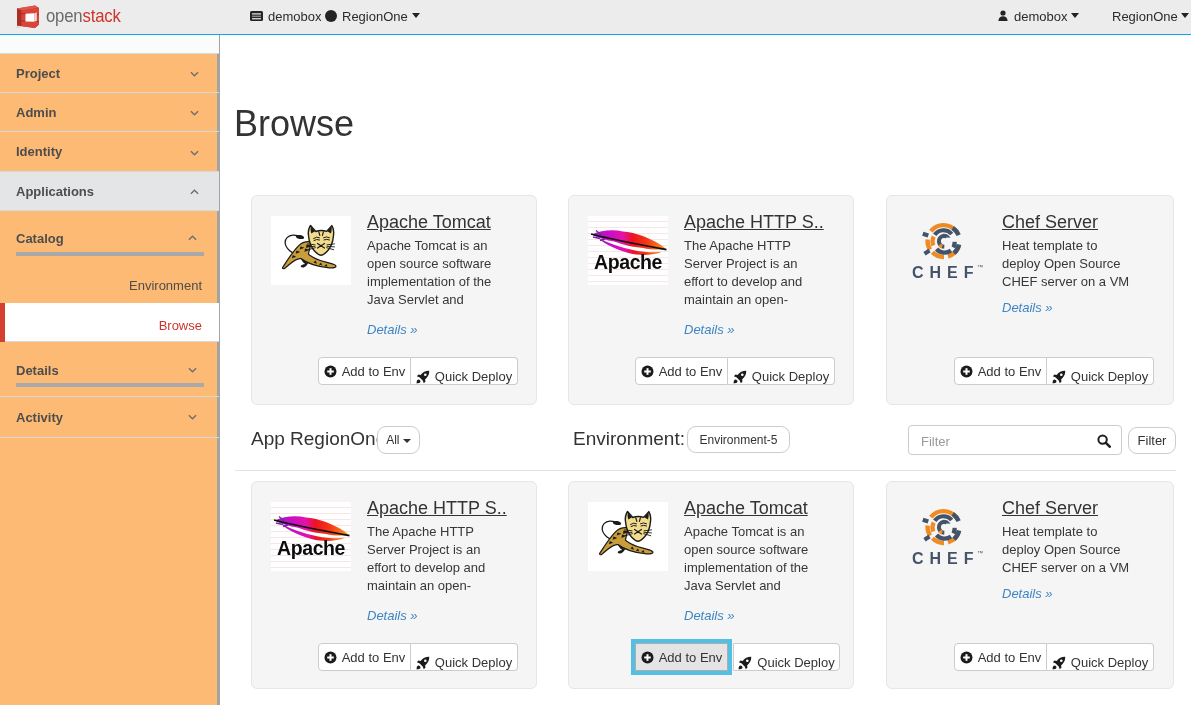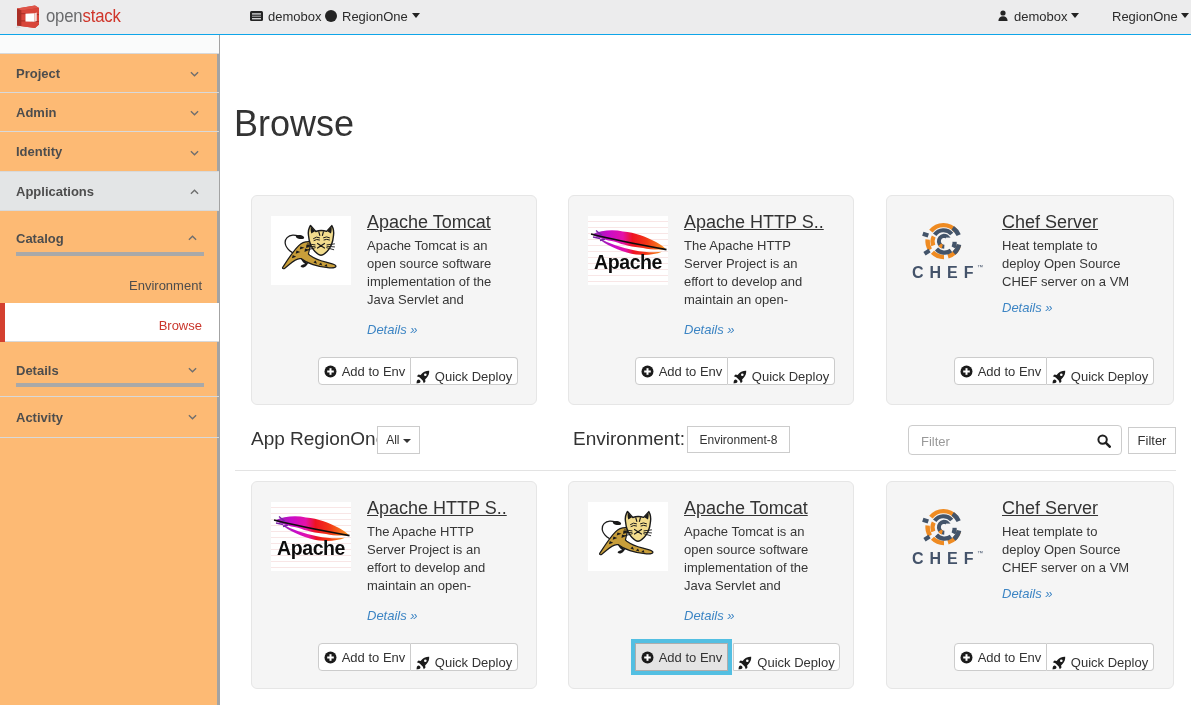--- a/index.html
+++ b/index.html
@@ -33,21 +33,21 @@
 .cdesc{position:absolute;left:115px;top:40.5px;width:170px;font-size:13px;color:#373737;line-height:18px;}
 .cdet{position:absolute;left:115px;font-size:13px;color:#3d85c4;line-height:16px;font-style:italic;}
 
 .btns{position:absolute;display:flex;height:28px;}
 .btn{height:28px;border:1px solid #ccc;background:#fff;font-size:13px;color:#333;display:flex;align-items:center;justify-content:center;white-space:nowrap;}
 .btn1{width:93px;border-radius:4px 0 0 4px;}
 .btn2{width:107px;border-radius:0 4px 4px 0;border-left:none;align-items:flex-end;}
 .bico{margin-right:5px;display:inline-flex;}
 
 .flabel{position:absolute;font-size:19px;color:#333;}
-.fbtn{position:absolute;border:1px solid #ccc;background:#fff;border-radius:0;font-size:12px;color:#333;display:flex;align-items:center;justify-content:center;}
+.fbtn{position:absolute;border:1px solid #ccc;background:#fff;border-radius:9px;font-size:12px;color:#333;display:flex;align-items:center;justify-content:center;}
 #finput{position:absolute;left:908px;top:425px;width:214px;height:30px;border:1px solid #ccc;border-radius:4px;background:#fff;}
 #finput .ph{position:absolute;left:12px;top:8px;font-size:13px;color:#999;}
 #fhr{position:absolute;left:235px;top:470px;width:941px;height:1px;background:#e3e3e3;}
 </style>
 </head>
 <body>
 <div id="page">
   <div id="navbar">
 
     <svg class="abs" style="left:15px;top:4px" width="26" height="25" viewBox="0 0 26 25">
@@ -262,21 +262,21 @@
               </g>
               <circle cx="9.3" cy="4.7" r="1.3" fill="#fff"></circle>
             </svg>
           </span>Quick Deploy</div>
     </div>
   </div>
 
   <div class="flabel" style="left:251px;top:427.5px;">App RegionOne:</div>
   <div class="fbtn" style="left:377px;top:426px;width:43px;height:28px;">All&nbsp;<span style="display:inline-block;width:0;height:0;border-left:4px solid transparent;border-right:4px solid transparent;border-top:4.5px solid #333;margin-top:2px;"></span></div>
   <div class="flabel" style="left:573px;top:427.5px;">Environment:</div>
-  <div class="fbtn" style="left:687px;top:426px;width:103px;height:27px;">Environment-8</div>
+  <div class="fbtn" style="left:687px;top:426px;width:103px;height:27px;">Environment-5</div>
   <div id="finput">
       <span class="ph">Filter</span>
     <svg class="abs" style="right:10px;top:8px;" width="14" height="14" viewBox="0 0 14 14">
         <circle cx="5.6" cy="5.6" r="4.2" fill="none" stroke="#1f1f1f" stroke-width="2"></circle>
         <line x1="8.9" y1="8.9" x2="12.7" y2="12.7" stroke="#1f1f1f" stroke-width="2.6" stroke-linecap="round"></line>
       </svg>
   </div>
   <div class="fbtn" style="left:1128px;top:427px;width:48px;height:27px;font-size:13px;">Filter</div>
   <div id="fhr"></div>
 

